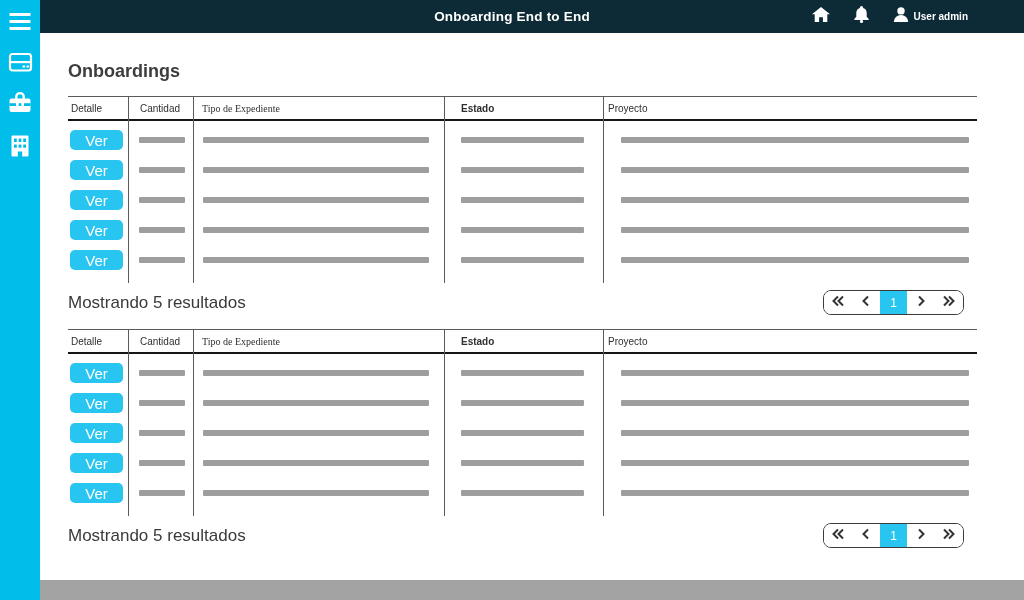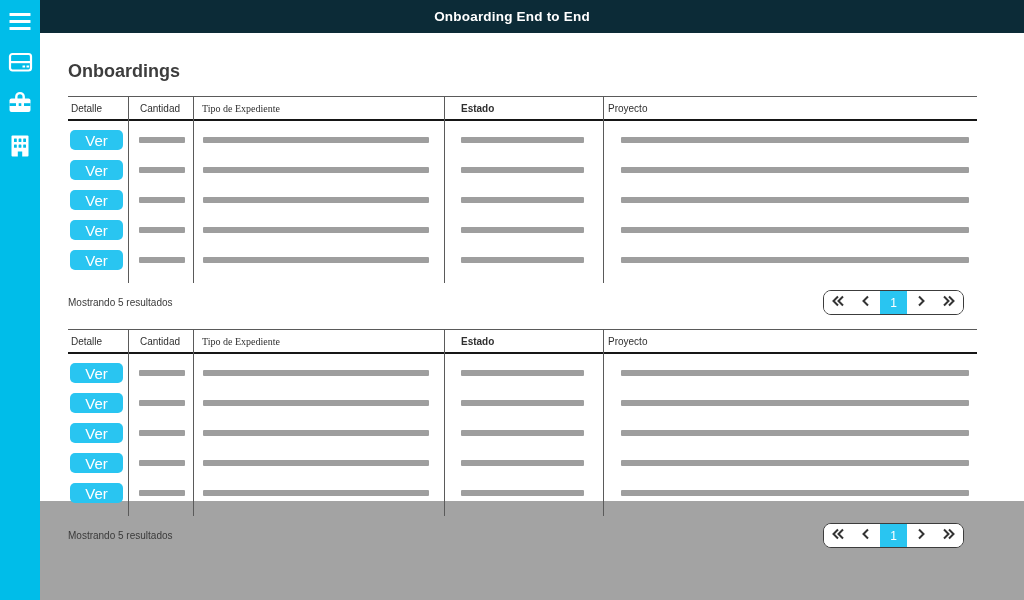--- a/index.html
+++ b/index.html
@@ -27,21 +27,21 @@
   
   .topbar{position:absolute;left:40px;top:0;width:984px;height:33px;background:var(--topbar);z-index:5;}
   .topbar-title{position:absolute;left:-40px;top:0;width:1024px;height:33px;line-height:33px;
                 text-align:center;color:#fff;font-size:13.5px;font-weight:bold;letter-spacing:.2px;}
   .topbar-right{position:absolute;right:56px;top:0;height:33px;display:flex;align-items:center;gap:24px;z-index:2;}
   .tb-icon{display:flex;align-items:center;justify-content:center;cursor:pointer;}
   .user-group{display:flex;align-items:center;gap:5px;cursor:pointer;}
   .user-label{color:#fff;font-size:10px;font-weight:bold;white-space:nowrap;}
 
   
-  .content{position:absolute;left:40px;top:33px;width:984px;height:468px;background:#fff;padding-left:28px;}
+  .content{position:absolute;left:40px;top:33px;width:984px;height:547px;background:#fff;padding-left:28px;}
   .section-title{font-size:18px;font-weight:bold;color:var(--section-title);}
   .sec1 .section-title{margin-top:28px;}
   .sec2 .section-title{margin-top:20px;color:var(--my-section-title);}
 
   .table{position:relative;width:909px;margin-top:14px;}
   .thead,.trow{display:grid;grid-template-columns:60px 65px 251px 159px 374px;}
   .thead{height:25px;border-top:1px solid #5a5a5a;border-bottom:2px solid #161616;align-items:center;}
   .th{font-size:10px;color:#2f2f2f;display:flex;align-items:center;height:100%;}
   .th.c1{padding-left:3px;}
   .th.c2{padding-left:12px;}
@@ -55,21 +55,21 @@
            border-radius:5px;font-size:15px;font-family:"Liberation Sans",sans-serif;cursor:pointer;}
   .skeleton{display:block;height:6px;background:var(--skeleton);border-radius:1px;}
   .sk-cantidad{margin-left:11px;width:46px;}
   .sk-tipo{margin-left:10px;width:226px;}
   .sk-estado{margin-left:17px;width:123px;}
   .sk-proyecto{margin-left:18px;width:348px;}
   .col-line{position:absolute;top:0;bottom:0;width:1px;background:#5a5a5a;}
   .cl1{left:60px;} .cl2{left:125px;} .cl3{left:376px;} .cl4{left:535px;}
 
   .table-footer{width:909px;margin-top:7px;height:25px;display:flex;align-items:center;justify-content:space-between;}
-  .results{font-size:10px;color:#3a3a3a;}
+  .results{font-size:17px;color:#3a3a3a;}
   .pagination{display:flex;align-items:stretch;height:25px;border:1.5px solid #3c3c3c;border-radius:8px;
               overflow:hidden;margin-right:13px;background:#fff;}
   .pg-btn{width:28px;display:flex;align-items:center;justify-content:center;background:#fff;border:none;
           cursor:pointer;padding:0;}
   .pg-current{width:27px;background:var(--accent);color:#fff;font-size:12px;display:flex;align-items:center;
               justify-content:center;cursor:pointer;}
 </style>
 </head>
 <body>
 
@@ -119,20 +119,46 @@
           <rect class="cut" x="7.6" y="9.4" width="2.8" height="3.4" rx="0.5"></rect>
           <rect class="cut" x="12.2" y="9.4" width="2.8" height="3.4" rx="0.5"></rect>
           <rect class="cut" x="6.8" y="16.5" width="4.4" height="5.5"></rect>
         </svg>
       </span>
     </div>
   </aside>
 
   <header class="topbar">
     <div class="topbar-title">Onboarding End to End</div>
+    <div class="topbar-right">
+      <span class="tb-icon">
+        <span>
+          <svg width="18" height="15" viewBox="0 0 18 15">
+              <path d="M9 0 L18 7.2 H15.3 V15 H10.9 V10.2 H7.1 V15 H2.7 V7.2 H0 Z" fill="#fff"></path>
+            </svg>
+        </span>
+      </span>
+      <span class="tb-icon">
+        <span>
+          <svg width="15" height="17" viewBox="0 0 15 17">
+            <path d="M7.5 0 a1.6 1.6 0 0 1 1.6 1.6 v0.5 a5.2 5.2 0 0 1 3.6 4.9 v3.8 l2 2.3 v1 H0.3 v-1 l2-2.3 V7 a5.2 5.2 0 0 1 3.6-4.9 v-0.5 A1.6 1.6 0 0 1 7.5 0 Z" fill="#fff"></path>
+            <circle cx="7.5" cy="15.4" r="1.6" fill="#fff"></circle>
+          </svg>
+        </span>
+      </span>
+      <span class="user-group">
+        <span>
+          <svg width="16" height="15" viewBox="0 0 16 15">
+            <circle cx="8" cy="3.9" r="3.7" fill="#fff"></circle>
+            <path d="M0.8 15 a7.2 7 0 0 1 14.4 0 Z" fill="#fff"></path>
+          </svg>
+        </span>
+        <span class="user-label">User admin</span>
+      </span>
+    </div>
   </header>
 
   <main class="content">
 
     <section class="sec1">
       <h2 class="section-title">Onboardings</h2>
       <div class="table">
         <div class="col-line cl1"></div>
         <div class="col-line cl2"></div>
         <div class="col-line cl3"></div>

